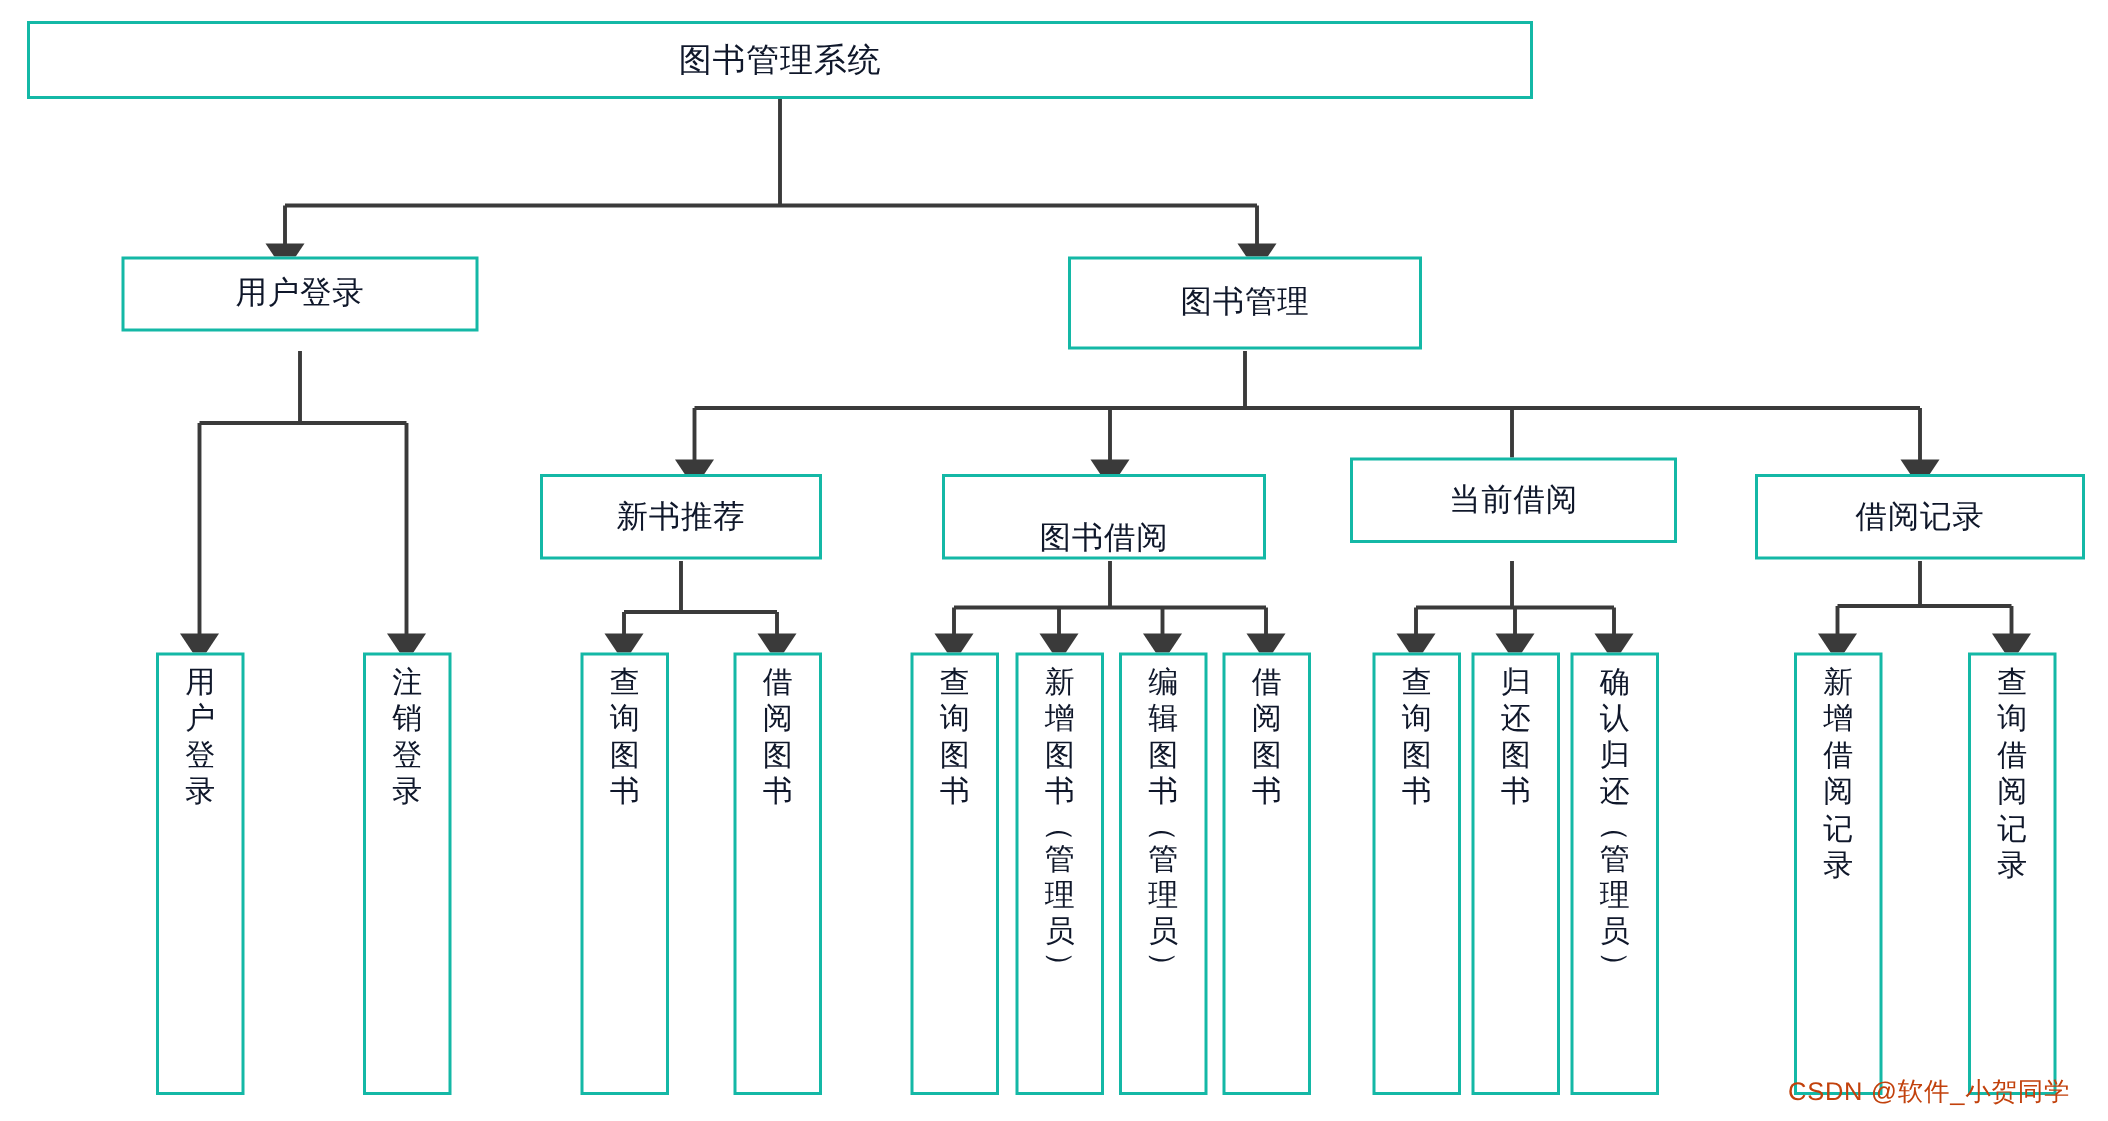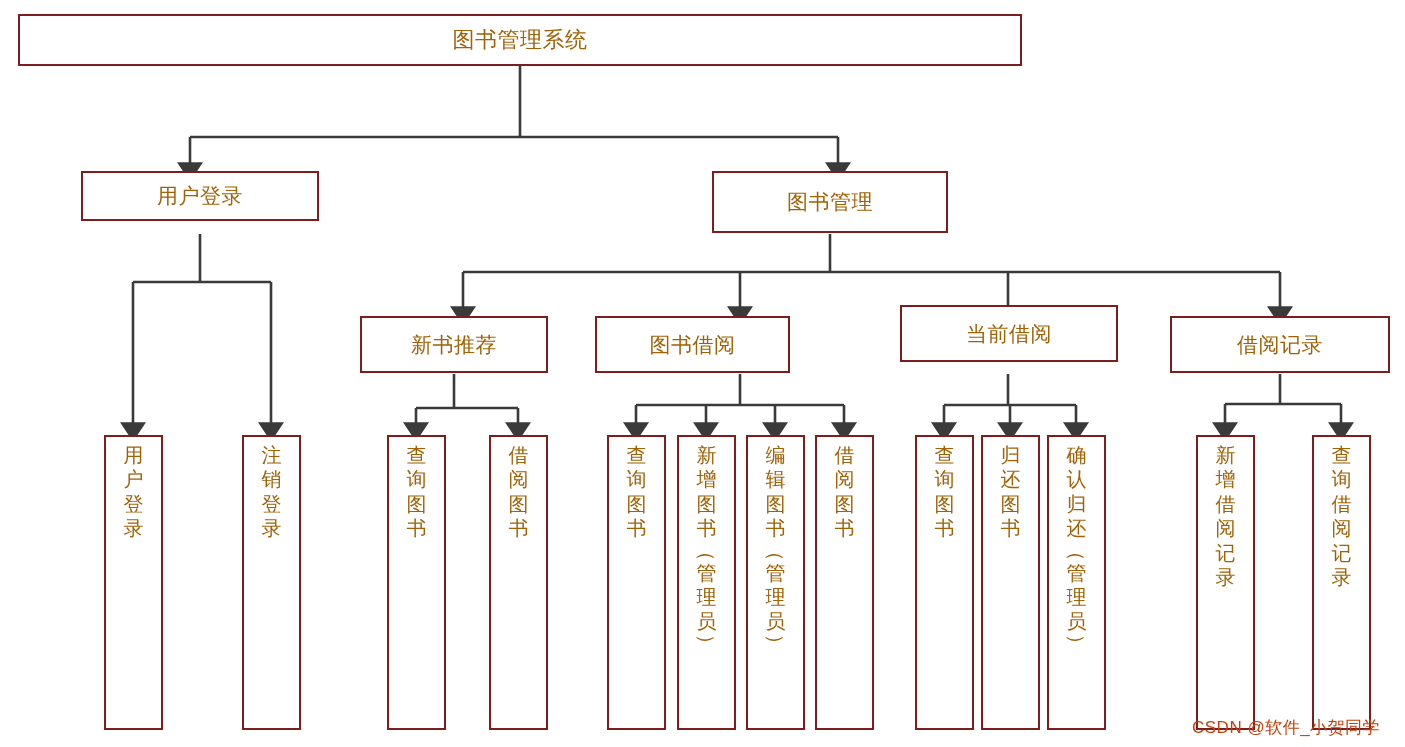--- a/index.html
+++ b/index.html
@@ -13,23 +13,23 @@
   #canvas {
     position: relative;
     width: 1405px;
     height: 747px;
     background: #ffffff;
     overflow: hidden;
   }
   .node {
     position: absolute;
     box-sizing: border-box;
-    border: 2px solid #7f1d1d;
+    border: 2px solid #14b8a6;
     background: #ffffff;
-    color: #a16207;
+    color: #0f172a;
     display: flex;
     align-items: center;
     justify-content: center;
     text-align: center;
   }
   .node-h {
     font-size: 21px;
     letter-spacing: 0.5px;
     line-height: 1.2;
   }
@@ -136,21 +136,21 @@
   <div class="node node-h" style="left:81px; top:171px; width:238px; height:50px;">
     <span>用户登录</span>
   </div>
   <div class="node node-h" style="left:712px; top:171px; width:236px; height:62px;text-align:center;">
     <span>图书管理</span>
   </div>
 
   <div class="node node-h" style="left:360px; top:316px; width:188px; height:57px;">
     <span>新书推荐</span>
   </div>
-  <div class="node node-h" style="left:595px; top:316px; width:195px; height:57px;">
+  <div class="node node-h" style="left:628px; top:316px; width:216px; height:57px;align-items:flex-end;">
     <span>图书借阅</span>
   </div>
   <div class="node node-h" style="left:900px; top:305px; width:218px; height:57px;">
     <span>当前借阅</span>
   </div>
   <div class="node node-h" style="left:1170px; top:316px; width:220px; height:57px;">
     <span>借阅记录</span>
   </div>
 
   <div class="node node-v" style="left:104px; top:435px; width:59px; height:295px;">

